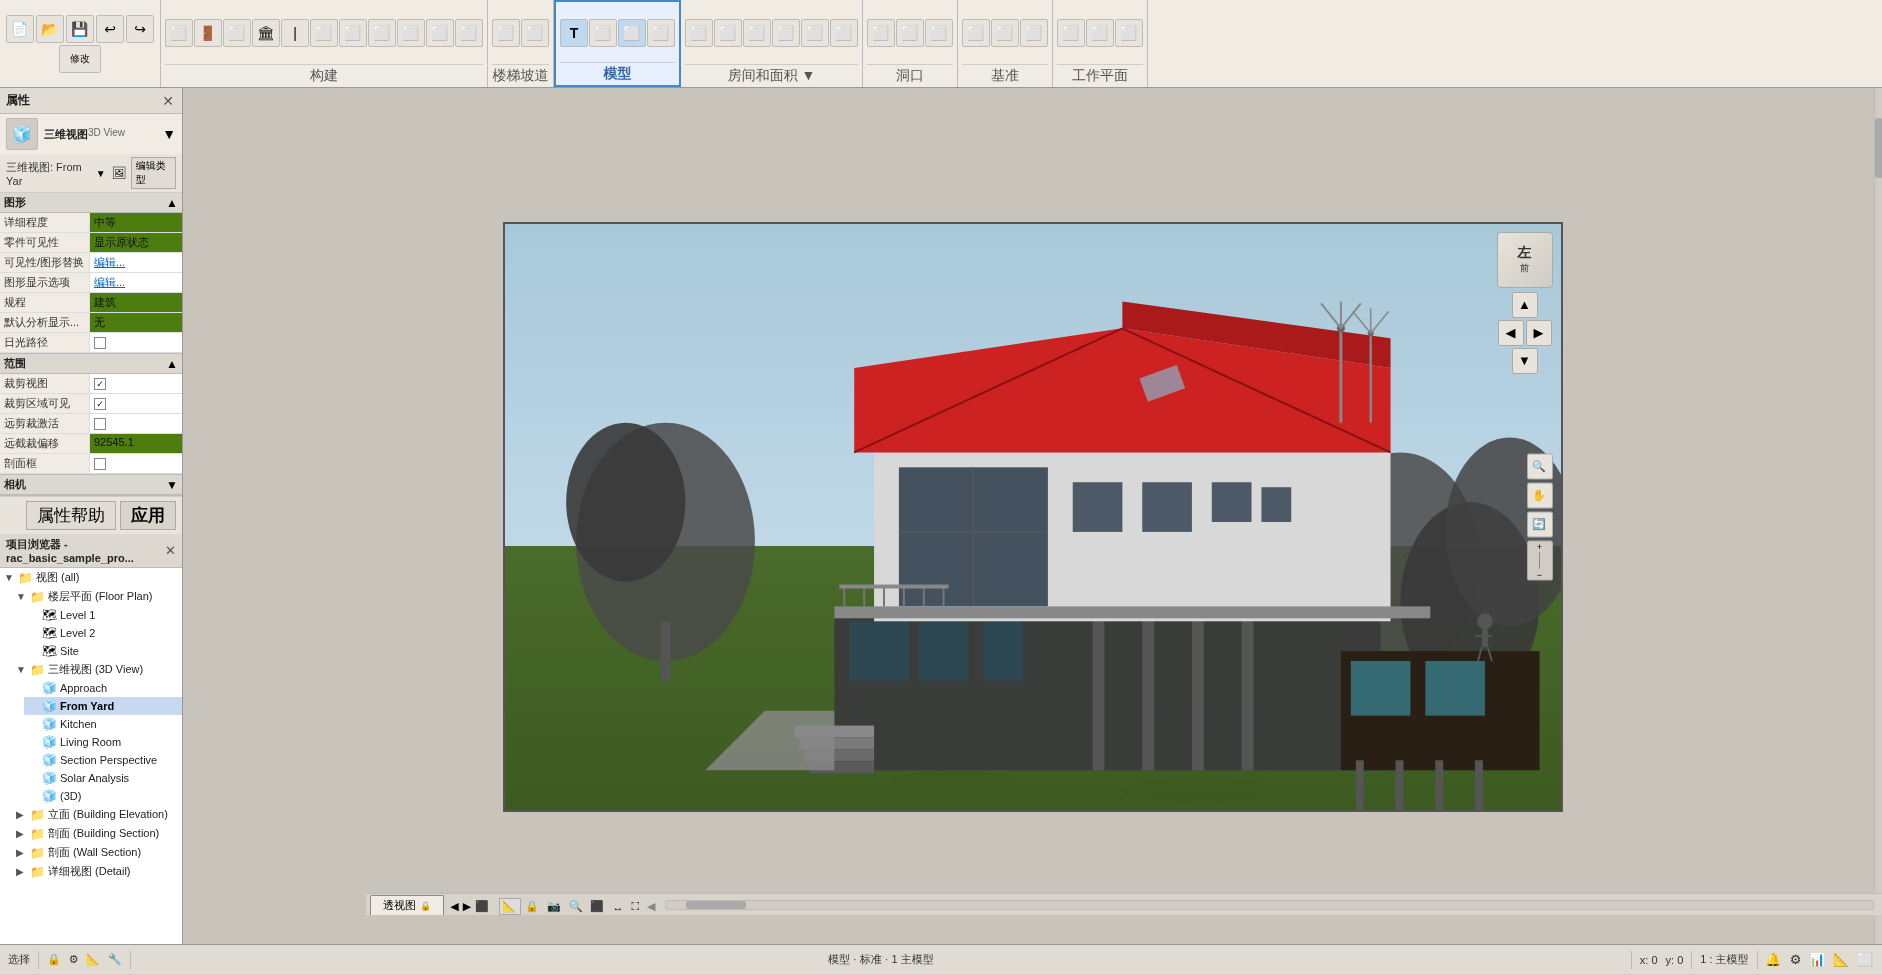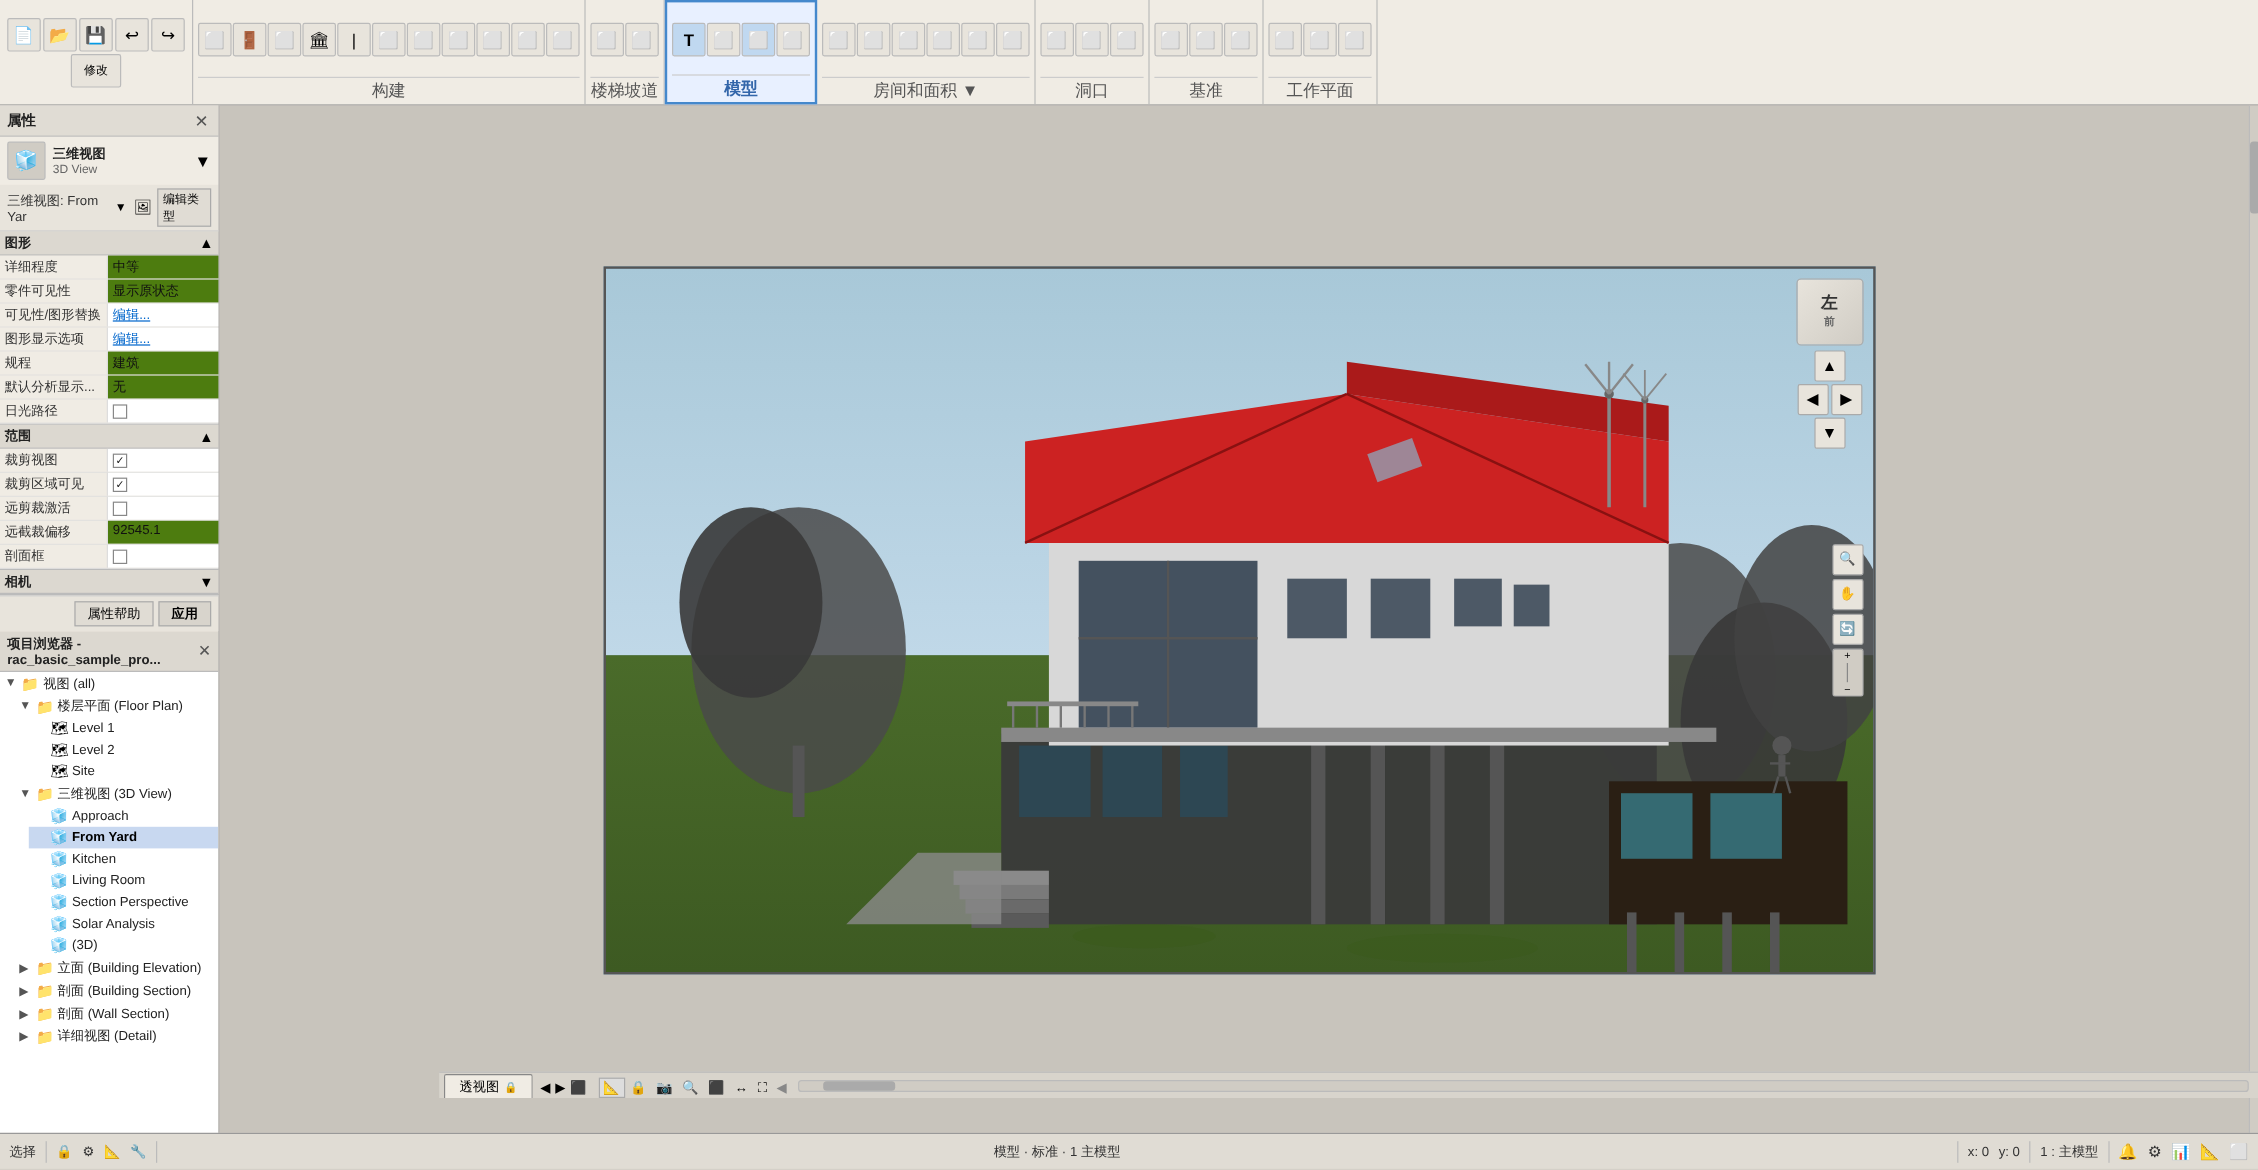--- a/index.html
+++ b/index.html
@@ -111,21 +111,21 @@
     .view-icon {
       width: 32px; height: 32px;
       background: #d0ccc4;
       border: 1px solid #bbb;
       border-radius: 2px;
       display: flex; align-items: center; justify-content: center;
       font-size: 16px;
     }
     .view-name-block {
       display: flex;
-      flex-direction: column;
+      flex-direction: row;
     }
     .view-name { font-size: 11px; font-weight: bold; color: #222; }
     .view-sub { font-size: 10px; color: #666; }
     .view-actions { margin-left: auto; }
 
     .view-selector-row {
       display: flex;
       align-items: center;
       padding: 3px 6px;
       gap: 4px;
@@ -179,21 +179,21 @@
     
     .prop-buttons-row {
       display: flex;
       justify-content: flex-end;
       gap: 4px;
       padding: 4px 6px;
       background: #e8e4dc;
       border-top: 1px solid #ccc;
     }
     .prop-btn {
-      font-size: 11px;
+      font-size: 17px;
       background: #e0dcd4;
       border: 1px solid #aaa;
       padding: 2px 10px;
       cursor: pointer;
     }
 
     
     .proj-browser {
       flex: 1;
       display: flex;

